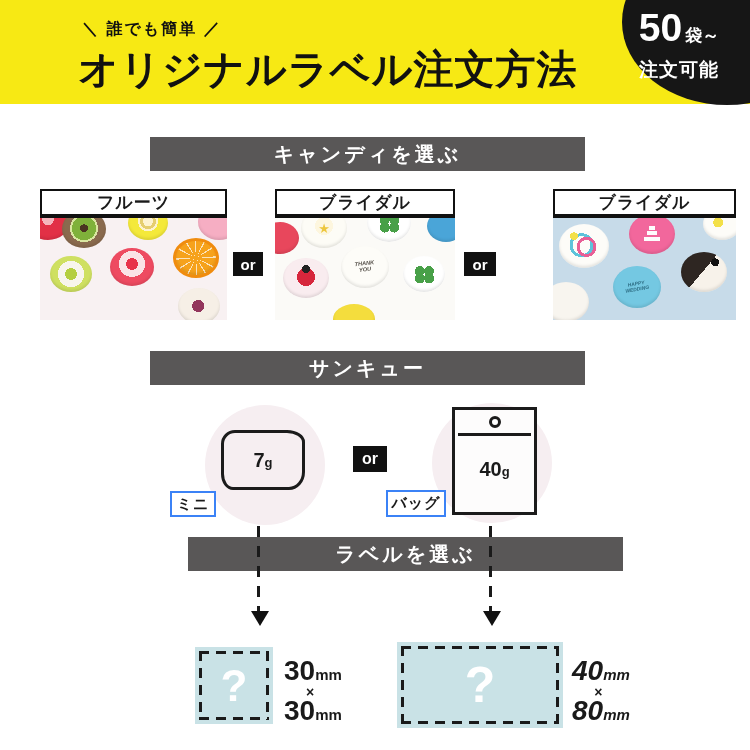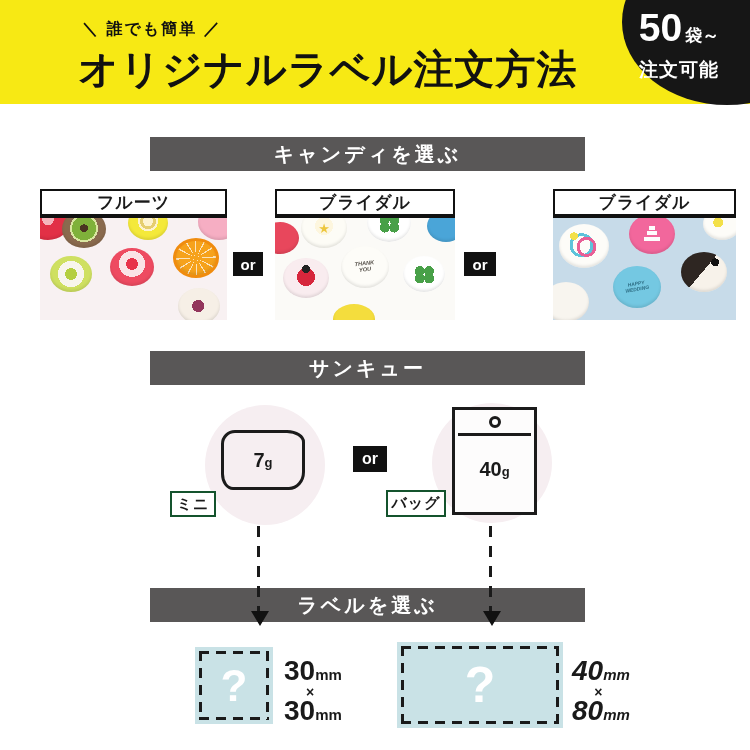--- a/index.html
+++ b/index.html
@@ -63,21 +63,21 @@
     position:absolute;left:452px;top:407px;width:85px;height:108px;box-sizing:border-box;
     border:3px solid #1b1b1b;background:#fdfcfc;z-index:2;
   }
   .bag-hole{
     position:absolute;left:50%;top:6px;transform:translateX(-50%);
     width:12px;height:12px;border:3px solid #1b1b1b;border-radius:50%;box-sizing:border-box;background:#fff;
   }
   .bag-line{position:absolute;left:3px;right:3px;top:23px;height:3px;background:#1b1b1b;}
   .bag-weight{position:absolute;left:0;right:0;top:48px;text-align:center;}
   .tag{
-    position:absolute;box-sizing:border-box;background:#fff;border:2px solid #14532d;
+    position:absolute;box-sizing:border-box;background:#fff;border:2px solid #3b82f6;
     font-size:15px;font-weight:bold;display:flex;align-items:center;justify-content:center;z-index:2;letter-spacing:1px;
   }
   
   .dash-line{
     position:absolute;top:526px;width:3px;height:86px;z-index:4;
     background:repeating-linear-gradient(180deg,#1a1a1a 0 11px,transparent 11px 20px);
   }
   .arrow-head{
     position:absolute;top:611px;width:0;height:0;z-index:4;
     border-left:9px solid transparent;border-right:9px solid transparent;border-top:15px solid #111;
@@ -245,21 +245,21 @@
   <div class="bag">
     <div class="bag-hole"></div>
     <div class="bag-line"></div>
     <div class="bag-weight"><span class="w-num">40</span><span class="w-unit">g</span></div>
   </div>
   <div class="tag" style="left:386px;top:490px;width:60px;height:27px;">バッグ</div>
 
   <div class="dash-line" style="left:257px;"></div>
   <div class="dash-line" style="left:489px;"></div>
 
-  <div class="step-bar" style="top:588px;">ラベルを選ぶ</div>
+  <div class="step-bar" style="top:537px;margin-left:38px;">ラベルを選ぶ</div>
 
   <div class="arrow-head" style="left:251px;"></div>
   <div class="arrow-head" style="left:483px;"></div>
 
   <div class="label-box" style="left:195px;top:647px;width:78px;height:77px;">
     <i class="dash-t"></i>
     <i class="dash-b"></i>
     <i class="dash-l"></i>
     <i class="dash-r"></i>
     <span class="qmark" style="font-size:44px;">?</span>

